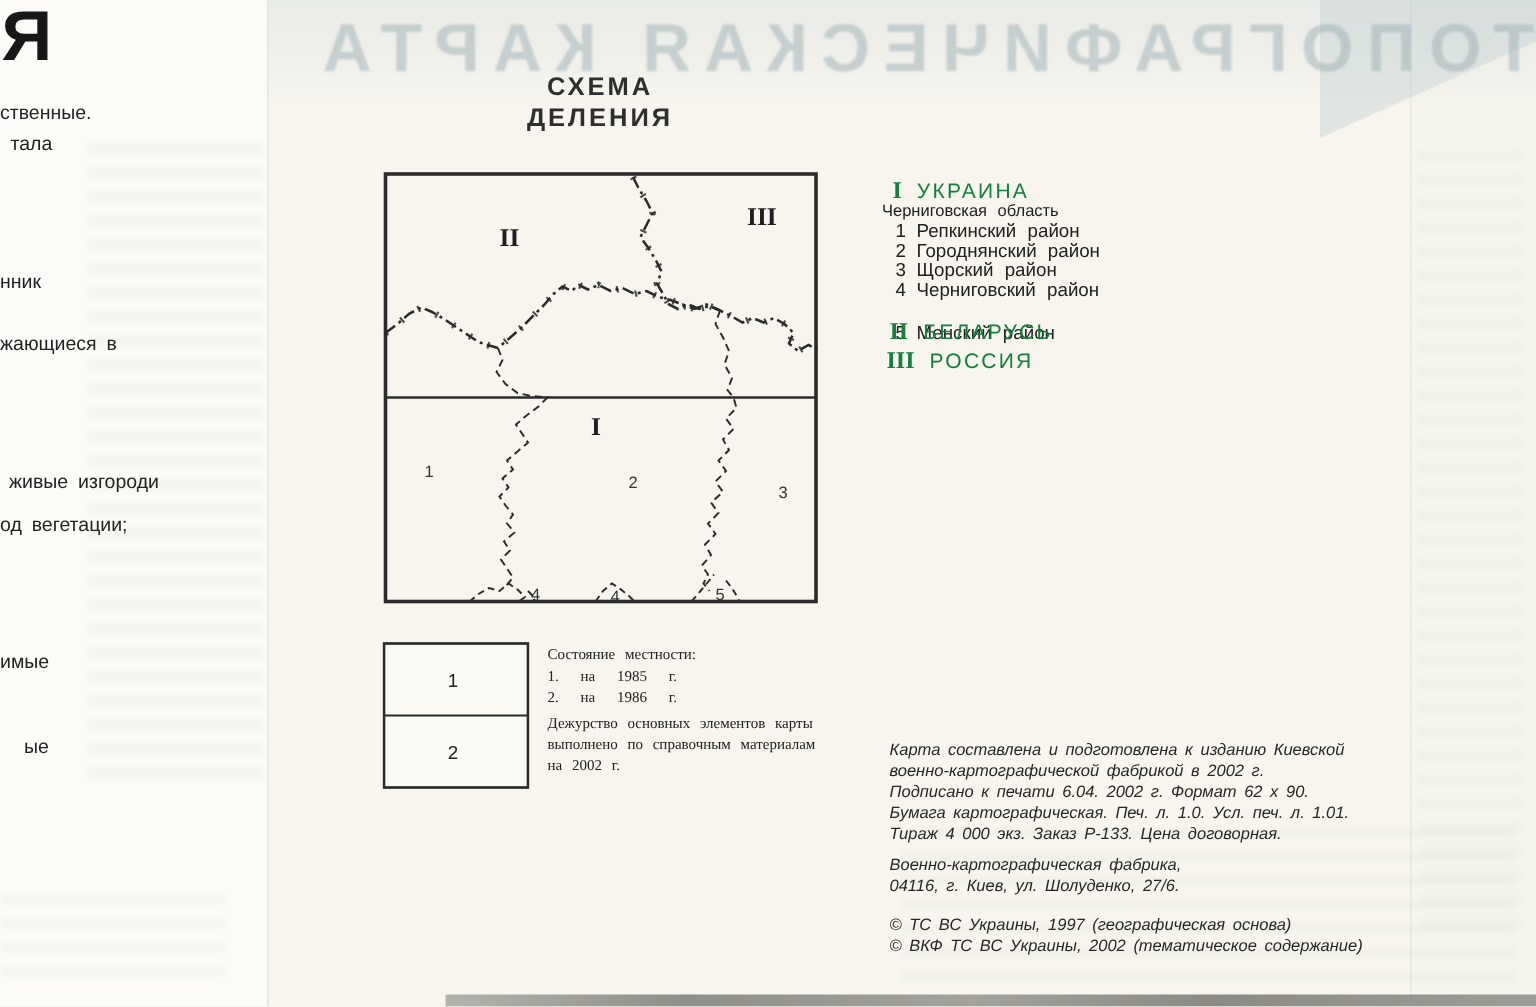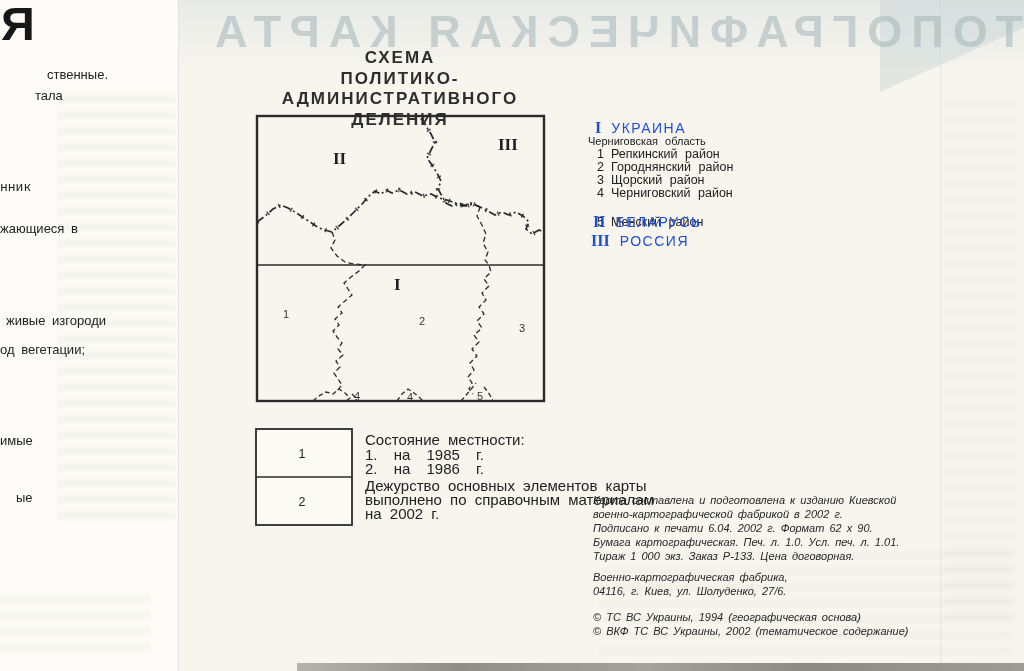--- a/index.html
+++ b/index.html
@@ -34,27 +34,27 @@
       rgba(176,189,178,.22) 0 7px, rgba(176,189,178,0) 7px 16px);
     filter:blur(1.6px);}
   
   .big-letter{left:1px;top:0px;font-size:47px;font-weight:bold;color:#171717;line-height:1;}
   .frag{left:0;font-size:13px;color:#222;white-space:nowrap;word-spacing:3px;}
   
   .scheme-title{left:230px;top:48px;width:340px;text-align:center;
     font-size:17px;font-weight:bold;letter-spacing:2px;color:#2e2e2e;line-height:20.5px;}
   
   .rn{font-family:"Liberation Serif", serif;font-weight:bold;}
-  .lg-main{font-size:14px;letter-spacing:1.5px;color:#1d4ed8;white-space:nowrap;}
+  .lg-main{font-size:14px;letter-spacing:1.5px;color:#15803d;white-space:nowrap;}
   .lg-main .rn{font-size:16px;letter-spacing:0;margin-right:10px;}
   .lg-sub{font-size:11px;word-spacing:4px;white-space:nowrap;color:#202020;}
   .lg-row{font-size:12.5px;word-spacing:4px;white-space:nowrap;color:#202020;}
   .lg-row .dnum{display:inline-block;width:10px;text-align:right;margin-right:7px;}
   
-  .ts-text{font-size:15px;white-space:nowrap;color:#222;word-spacing:4px;}
+  .ts-text{font-size:10px;white-space:nowrap;color:#222;word-spacing:4px;font-family:Liberation Serif, serif;}
   
   .col-line{left:593px;font-size:11px;white-space:nowrap;color:#272727;word-spacing:2px;font-style:italic;}
   
   .bottom-bar{left:297px;top:663px;width:727px;height:8px;
     background:linear-gradient(90deg,#b4b3ad,#8f8e88 22%,#a3a29c 48%,#8b8a84 70%,#9d9c96);}
   svg text{font-family:"Liberation Sans", sans-serif;}
   svg text.rn-map{font-family:"Liberation Serif", serif;font-weight:bold;}
 </style>
 </head>
 <body>
@@ -65,32 +65,31 @@
 <div class="abs top-bleed-corner"></div>
 
 <div class="abs bleed-title">ТОПОГРАФИЧЕСКАЯ КАРТА</div>
 
 <div class="abs ghost" style="left:58px;top:96px;width:118px;height:430px;opacity:.5;"></div>
 <div class="abs ghost" style="left:600px;top:552px;width:410px;height:108px;opacity:.35;"></div>
 <div class="abs ghost" style="left:945px;top:100px;width:70px;height:520px;opacity:.3;"></div>
 <div class="abs ghost" style="left:0px;top:596px;width:150px;height:60px;opacity:.45;"></div>
 
 <div class="abs big-letter">Я</div>
-<div class="abs frag" style="top:67px;padding-left:47px;">ственные.</div>
-<div class="abs frag" style="top:88px;left:7px;margin-left:28px;">тала</div>
-<div class="abs frag" style="top:180px;font-family:Liberation Mono, monospace;">нник</div>
+<div class="abs frag" style="top:67px;">ственные.</div>
+<div class="abs frag" style="top:88px;left:7px;">тала</div>
+<div class="abs frag" style="top:180px;">нник</div>
 <div class="abs frag" style="top:221px;">жающиеся в</div>
 <div class="abs frag" style="top:313px;left:6px;">живые изгороди</div>
 <div class="abs frag" style="top:342px;">од вегетации;</div>
 <div class="abs frag" style="top:433px;">имые</div>
 <div class="abs frag" style="top:490px;padding-left:16px;">ые</div>
 
 <div class="abs scheme-title">
   <div>СХЕМА</div>
-  <div>ПОЛИТИКО-АДМИНИСТРАТИВНОГО</div>
   <div>ДЕЛЕНИЯ</div>
 </div>
 
 <svg class="abs" style="left:255px;top:112px;" width="292" height="292" viewBox="0 0 292 292">
 
   <rect x="2" y="4" width="287" height="285" fill="none" stroke="#2b2b2b" stroke-width="2.4"></rect>
 
   <line x1="2" y1="153" x2="289" y2="153" stroke="#2b2b2b" stroke-width="1.6"></line>
 
   <path d="M2,110 L10,104 18,97 26,93 33,96 40,100 46,104 52,108 58,112 64,116 70,118 77,120
@@ -172,19 +171,19 @@
 <div class="abs ts-text" style="left:365px;top:446px;word-spacing:12px;">1. на 1985 г.</div>
 <div class="abs ts-text" style="left:365px;top:460px;word-spacing:12px;">2. на 1986 г.</div>
 <div class="abs ts-text" style="left:365px;top:477px;">Дежурство основных элементов карты</div>
 <div class="abs ts-text" style="left:365px;top:491px;">выполнено по справочным материалам</div>
 <div class="abs ts-text" style="left:365px;top:505px;">на 2002 г.</div>
 
 <div class="abs col-line" style="top:494px;">Карта составлена и подготовлена к изданию Киевской</div>
 <div class="abs col-line" style="top:508px;">военно-картографической фабрикой в 2002 г.</div>
 <div class="abs col-line" style="top:522px;">Подписано к печати 6.04. 2002 г. Формат 62 х 90.</div>
 <div class="abs col-line" style="top:536px;">Бумага картографическая. Печ. л. 1.0. Усл. печ. л. 1.01.</div>
-<div class="abs col-line" style="top:550px;">Тираж 1 000 экз. Заказ Р-133. Цена договорная.</div>
+<div class="abs col-line" style="top:550px;">Тираж 4 000 экз. Заказ Р-133. Цена договорная.</div>
 <div class="abs col-line" style="top:571px;">Военно-картографическая фабрика,</div>
 <div class="abs col-line" style="top:585px;">04116, г. Киев, ул. Шолуденко, 27/6.</div>
-<div class="abs col-line" style="top:611px;">© ТС ВС Украины, 1994 (географическая основа)</div>
+<div class="abs col-line" style="top:611px;">© ТС ВС Украины, 1997 (географическая основа)</div>
 <div class="abs col-line" style="top:625px;">© ВКФ ТС ВС Украины, 2002 (тематическое содержание)</div>
 
 <div class="abs bottom-bar"></div>
 
 </body></html>

